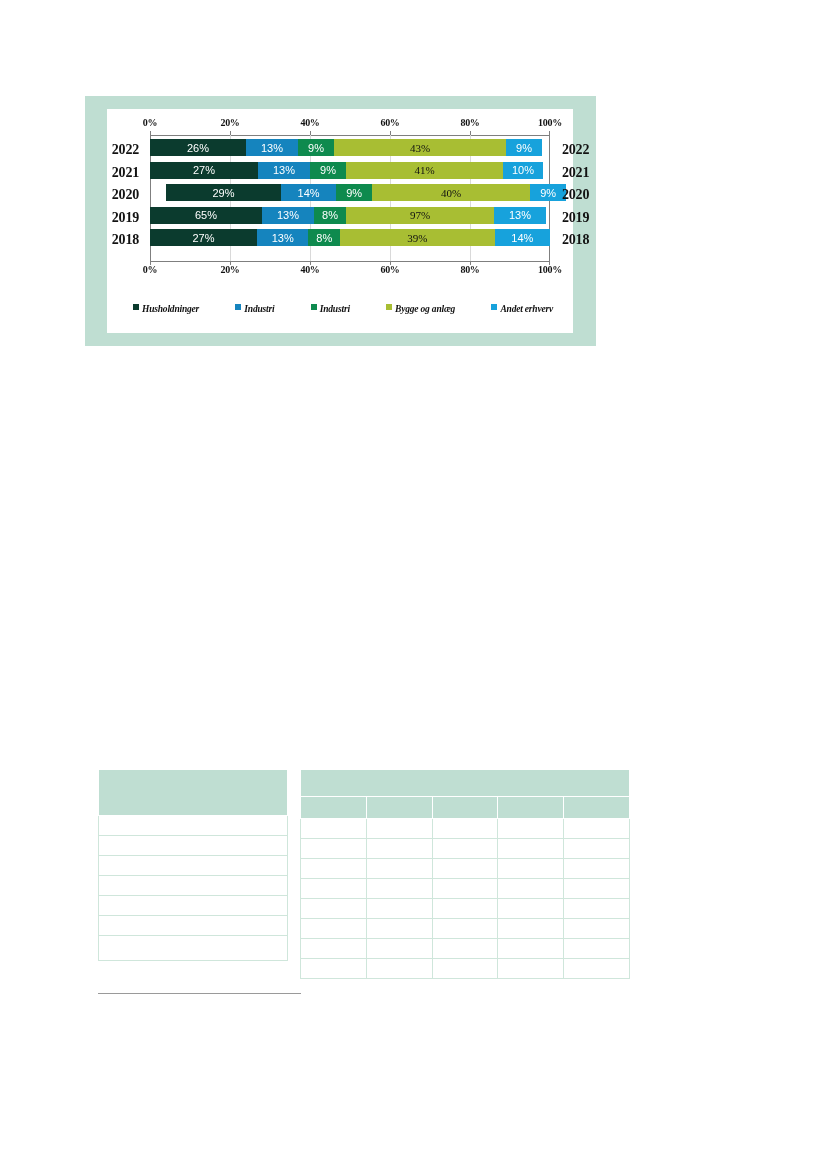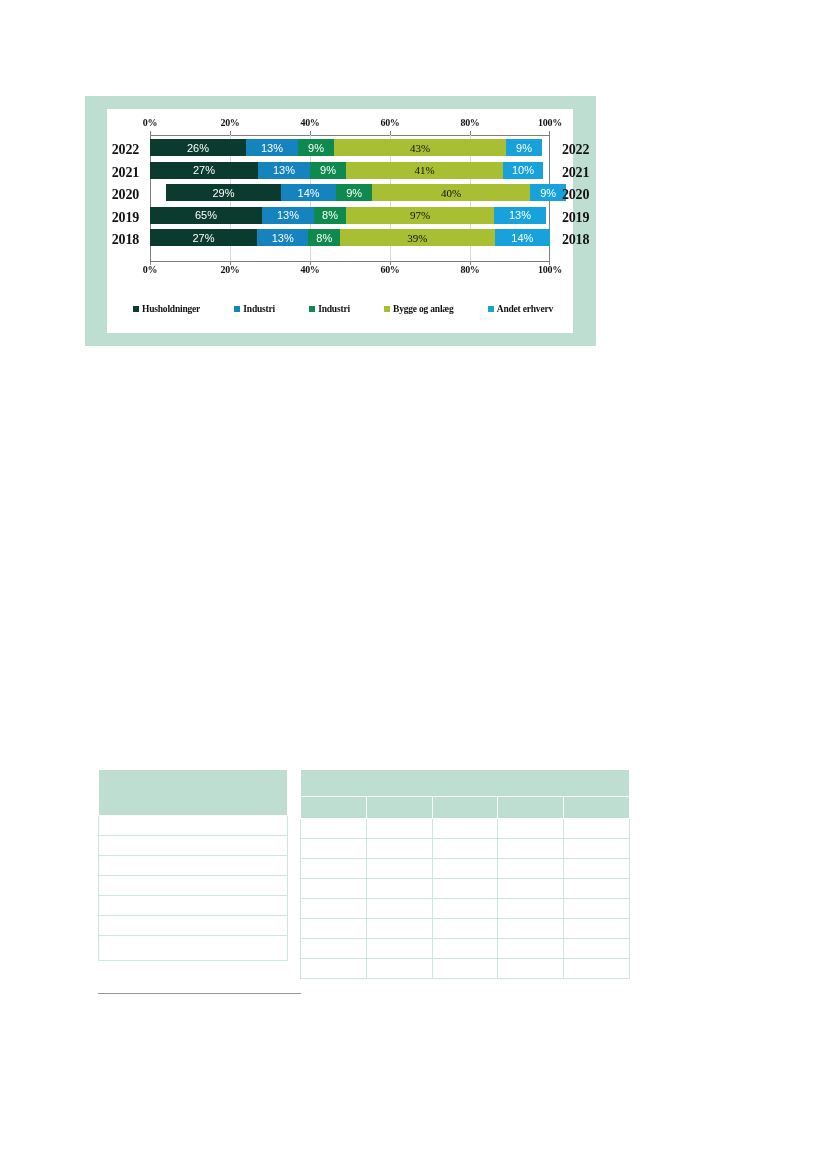--- a/index.html
+++ b/index.html
@@ -148,23 +148,24 @@
     display: flex;
     align-items: center;
     justify-content: space-between;
     font-family: "Liberation Serif", serif;
     font-size: 9.5px;
     font-weight: bold;
     color: #111111;
   }
   .legend-item {
     display: flex;
-    align-items: center;
+    align-items: flex-start;
     white-space: nowrap;
     letter-spacing: -0.2px;
+    font-style: italic;
   }
   .legend-swatch {
     width: 6px;
     height: 6px;
     margin-right: 3px;
     flex: 0 0 auto;
   }
 
   
   .table-left {

